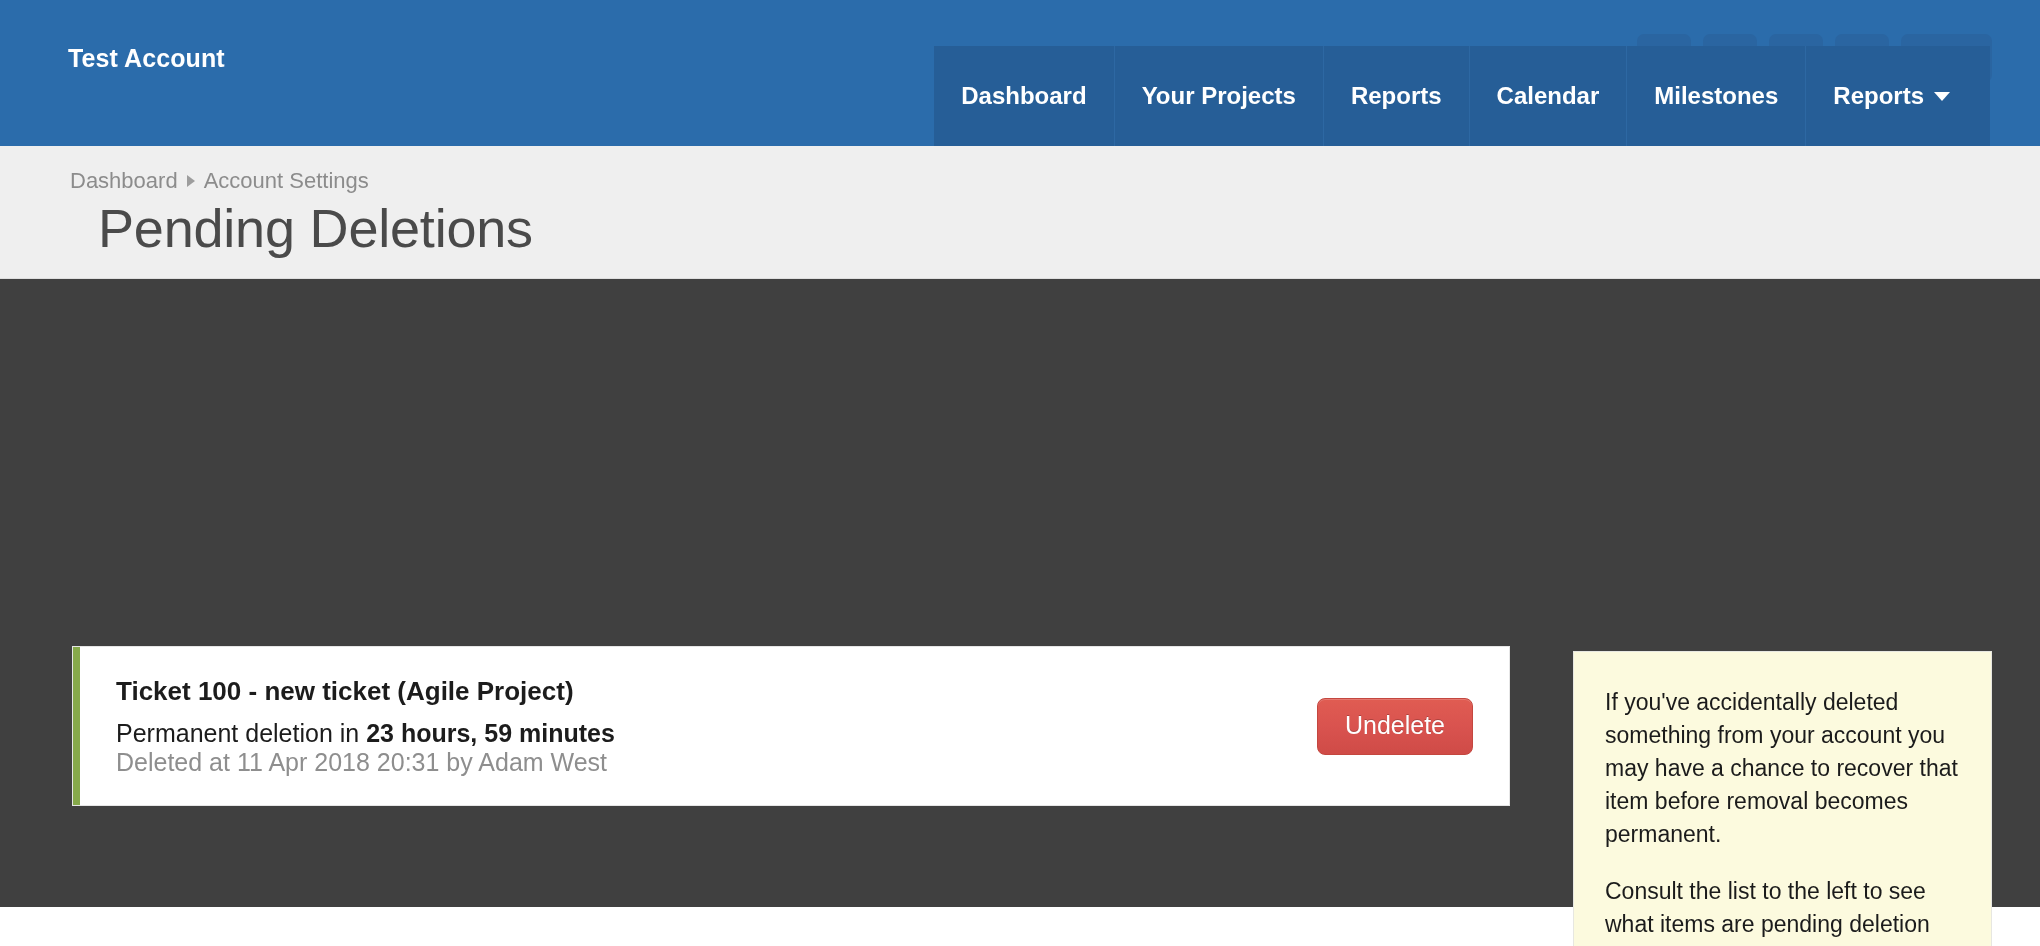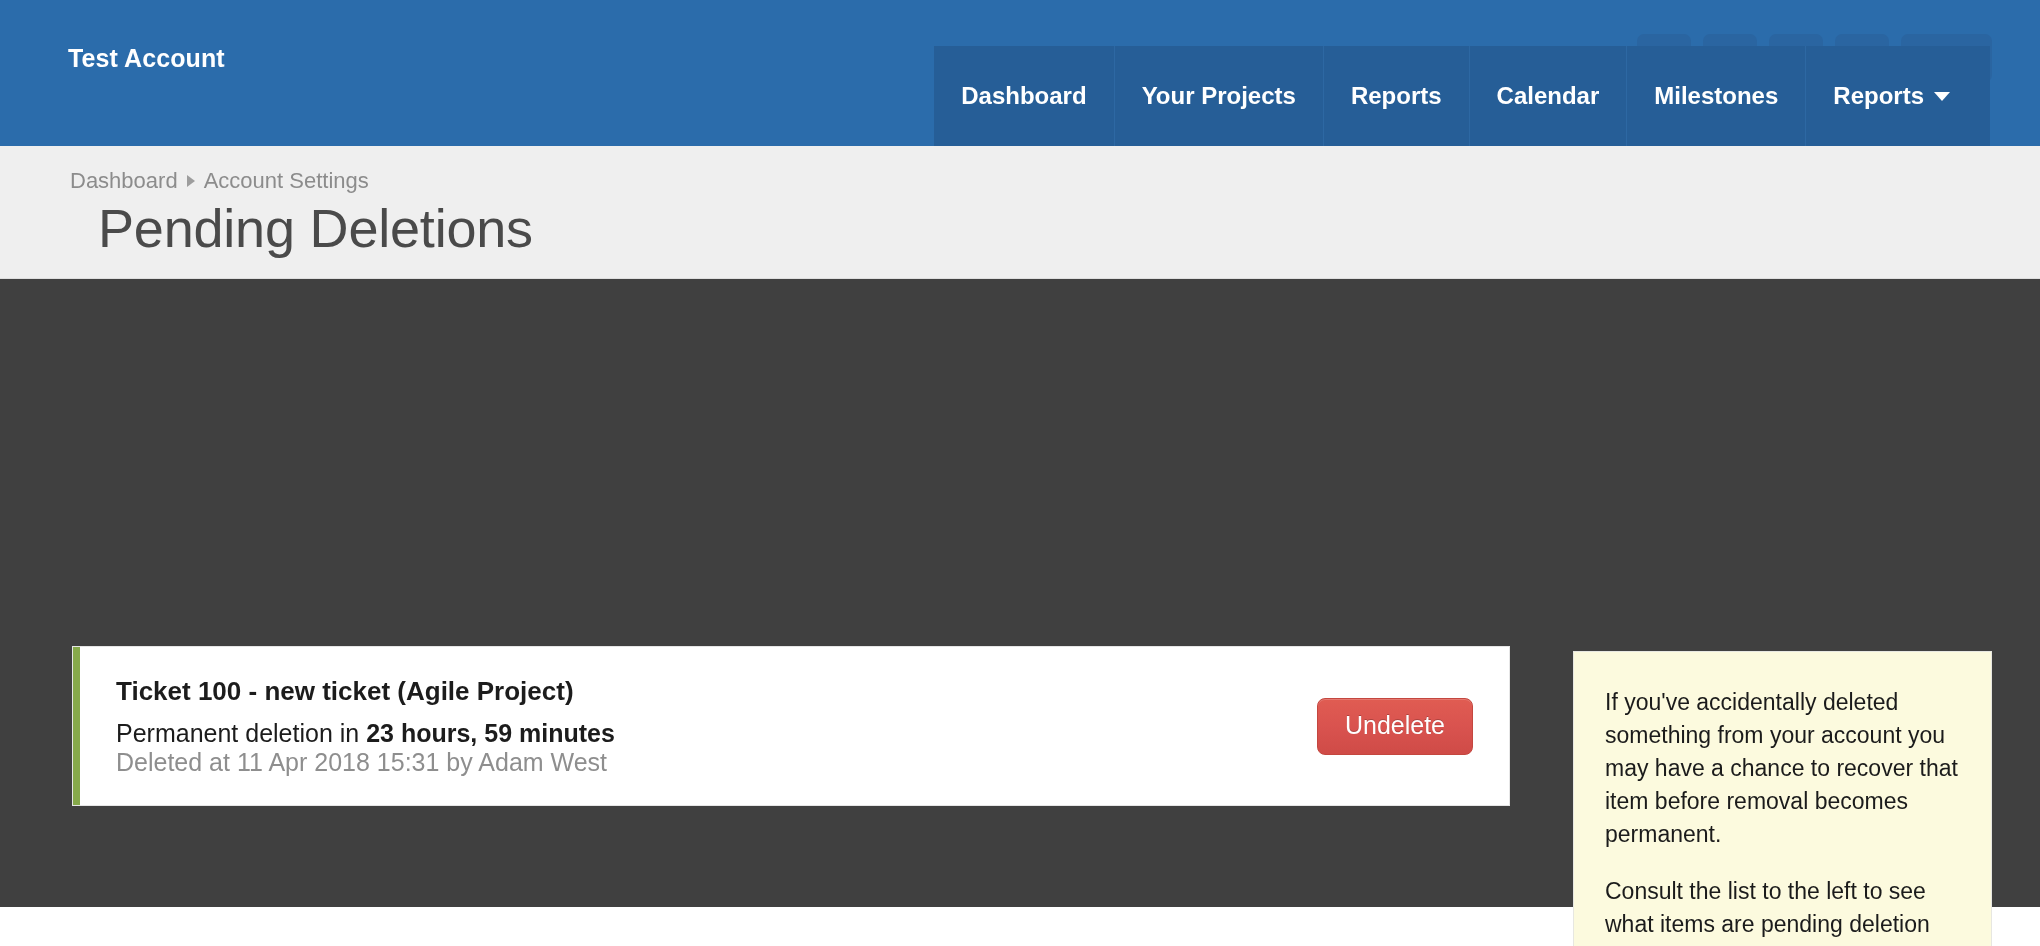--- a/index.html
+++ b/index.html
@@ -266,21 +266,21 @@
 </div>
 
 <div class="main">
 
   <div class="card-wrap">
     <div class="card-accent"></div>
     <div class="card-body">
       <div class="card-text">
         <div class="card-title">Ticket 100 - new ticket (Agile Project)</div>
         <div class="card-sub"><span>Permanent deletion in </span><b>23 hours, 59 minutes</b></div>
-        <div class="card-meta">Deleted at 11 Apr 2018 15:31 by Adam West</div>
+        <div class="card-meta">Deleted at 11 Apr 2018 20:31 by Adam West</div>
       </div>
       <button class="undelete-btn">Undelete</button>
     </div>
   </div>
 
   <div class="info-panel">
     <p>If you've accidentally deleted something from your account you may have a chance to recover that item before removal becomes permanent.</p>
     <p>Consult the list to the left to see what items are pending deletion and how much time is remaining until that item is deleted forever.</p>
 
   </div>

